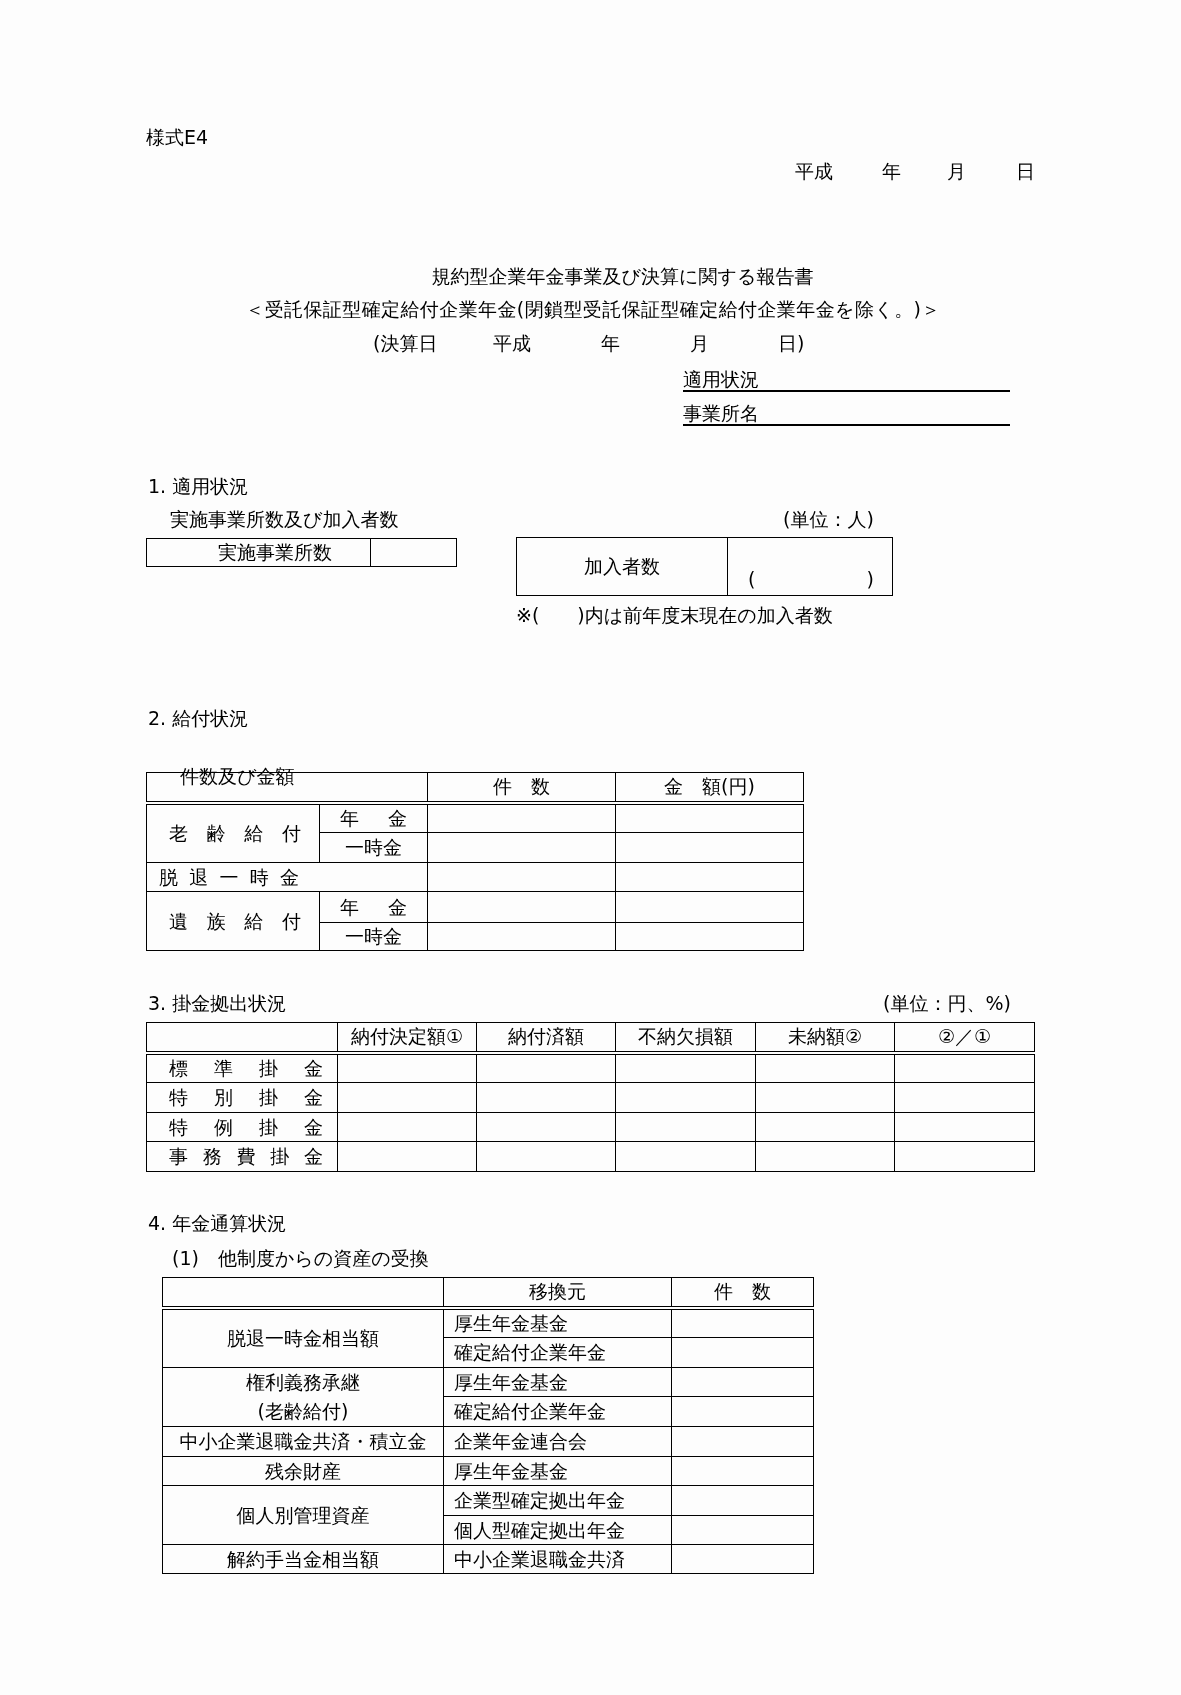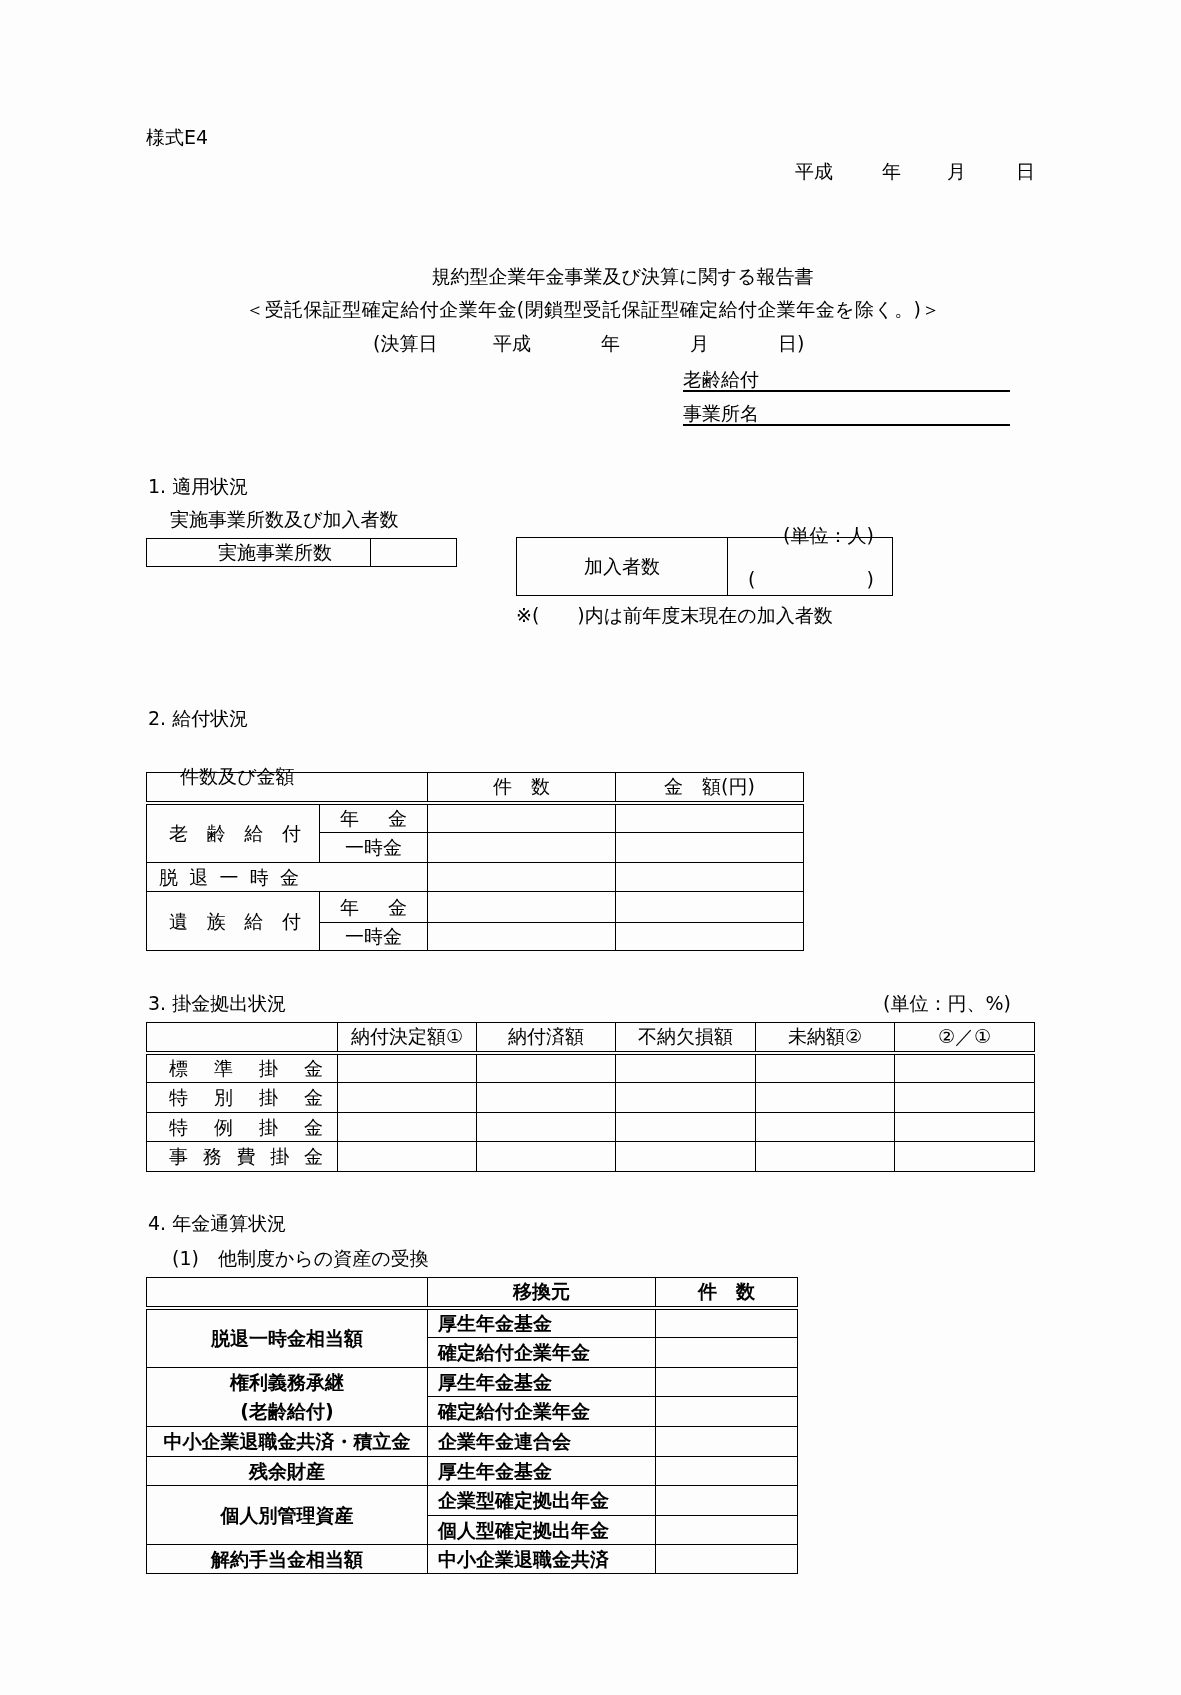--- a/index.html
+++ b/index.html
@@ -32,28 +32,28 @@
 <div class="abs" style="left:198px; width:790px; top:300px; text-align:center; letter-spacing:0.4px;">＜受託保証型確定給付企業年金(閉鎖型受託保証型確定給付企業年金を除く。)＞</div>
 
 <div>
   <div class="abs" style="left:373px; top:334px;">(決算日</div>
   <div class="abs" style="left:493px; top:334px;">平成</div>
   <div class="abs" style="left:601px; top:334px;">年</div>
   <div class="abs" style="left:690px; top:334px;">月</div>
   <div class="abs" style="left:778px; top:334px;">日)</div>
 </div>
 
-<div class="abs" style="left:683px; top:370px;">老齢給付</div>
+<div class="abs" style="left:683px; top:370px;">適用状況</div>
 <div class="line" style="left:683px; top:390px; width:327px; height:1.5px;"></div>
 <div class="abs" style="left:683px; top:404px;">事業所名</div>
 <div class="line" style="left:683px; top:424px; width:327px; height:1.5px;"></div>
 
 <div class="abs" style="left:148px; top:477px;">1.  適用状況</div>
 <div class="abs" style="left:170px; top:510px;">実施事業所数及び加入者数</div>
-<div class="abs" style="left:783px; top:526px;">(単位：人)</div>
+<div class="abs" style="left:783px; top:510px;">(単位：人)</div>
 
 <table class="grid" style="left:146px; top:538px; width:311px; height:29px;">
   <tbody>
       <tr>
     <td class="c" style="width:190px;padding-left:33px;">実施事業所数</td>
     <td></td>
   </tr>
 </tbody>
   </table>
 
@@ -229,21 +229,21 @@
         <td></td>
         <td></td>
         <td></td>
   </tr>
 </tbody>
   </table>
 
 <div class="abs" style="left:148px; top:1214px;">4.  年金通算状況</div>
 <div class="abs" style="left:172px; top:1249px;">(1)　他制度からの資産の受換</div>
 
-<table class="grid" style="left:146px; top:1277px; width:651px;font-weight:bold;">
+<table class="grid" style="left:162px; top:1277px; width:651px;">
   <colgroup>
       <col style="width:281px">
       <col style="width:228px">
       <col style="width:142px">
     </colgroup>
   <tbody>
       <tr class="head" style="height:30px;">
     <td></td>
     <td class="c">移換元</td>
     <td class="c">件　数</td>

